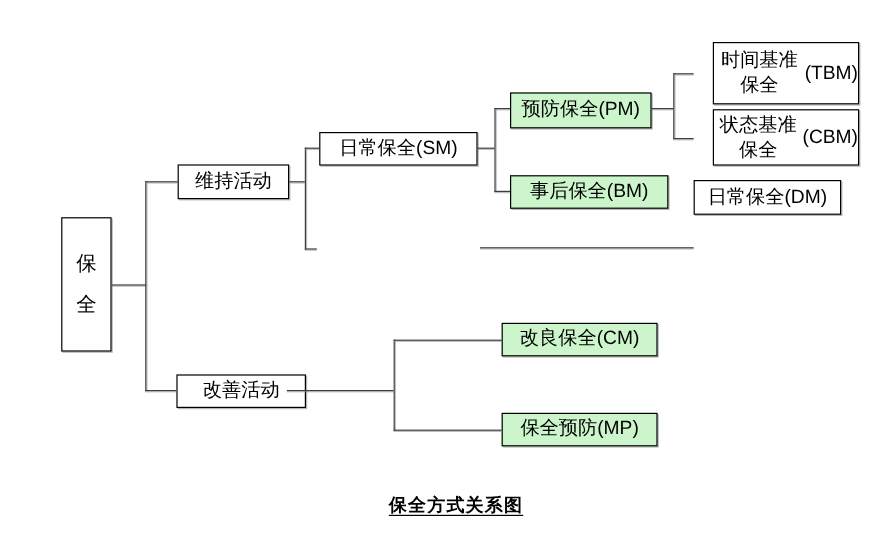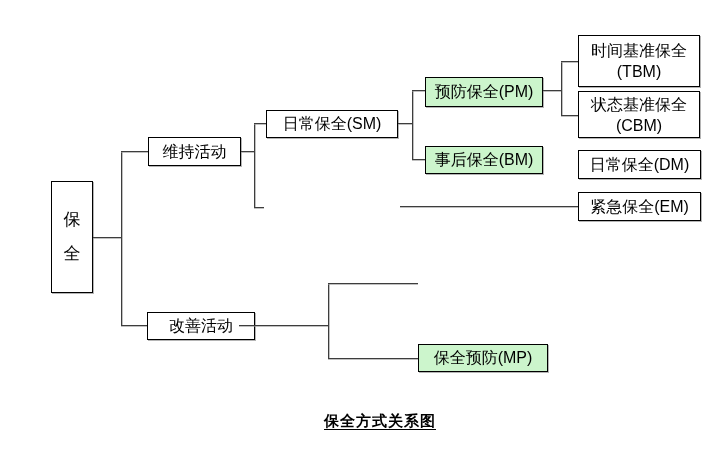--- a/index.html
+++ b/index.html
@@ -31,24 +31,25 @@
     display: flex;
     align-items: center;
     justify-content: center;
     font-size: 16px;
     line-height: 1.2;
     white-space: nowrap;
     box-shadow: 1px 1px 0 rgba(120,120,120,0.55);
   }
   .box.green { background: var(--green); }
   .box.two-line {
-    flex-direction: column;
+    flex-direction: row;
     line-height: 21px;
     white-space: normal;
     text-align: center;
+    margin-left: 16px;
   }
   .box.root {
     flex-direction: column;
     gap: 13px;
     font-size: 17px;
   }
   .hline, .vline {
     position: absolute;
     background: var(--line);
   }
@@ -85,39 +86,39 @@
     <span>改善活动</span>
   </div>
 
   <div class="box" style="left:266px; top:110px; width:132px; height:28px;">
     <span>日常保全(SM)</span>
   </div>
 
   <div class="box green" style="left:425px; top:77px; width:118px; height:30px;">
     <span>预防保全(PM)</span>
   </div>
-  <div class="box green" style="left:425px; top:146px; width:118px; height:28px;">
+  <div class="box green" style="left:425px; top:146px; width:132px; height:28px;">
     <span>事后保全(BM)</span>
   </div>
 
   <div class="box two-line" style="left:578px; top:35px; width:122px; height:52px;">
     <span>时间基准保全</span>
     <span>(TBM)</span>
   </div>
   <div class="box two-line" style="left:578px; top:91px; width:122px; height:47px;">
     <span>状态基准保全</span>
     <span>(CBM)</span>
   </div>
   <div class="box" style="left:578px; top:150px; width:123px; height:29px;">
     <span>日常保全(DM)</span>
   </div>
-  <div class="box" style="left:578px; top:192px; width:123px; height:29px;">
-    <span>紧急保全(EM)</span>
+
+  <div class="box green" style="left:418px; top:269px; width:130px; height:28px;">
+    <span>改良保全(CM)</span>
   </div>
-
   <div class="box green" style="left:418px; top:344px; width:130px; height:28px;">
     <span>保全预防(MP)</span>
   </div>
 
   <div class="hline" style="left:93px;  top:237px; width:29px;"></div>
   <div class="vline" style="left:121px; top:151px; height:175px;"></div>
   <div class="hline" style="left:121px; top:151px; width:27px;"></div>
   <div class="hline" style="left:121px; top:325px; width:26px;"></div>
 
   <div class="hline" style="left:241px; top:151px; width:13px;"></div>

